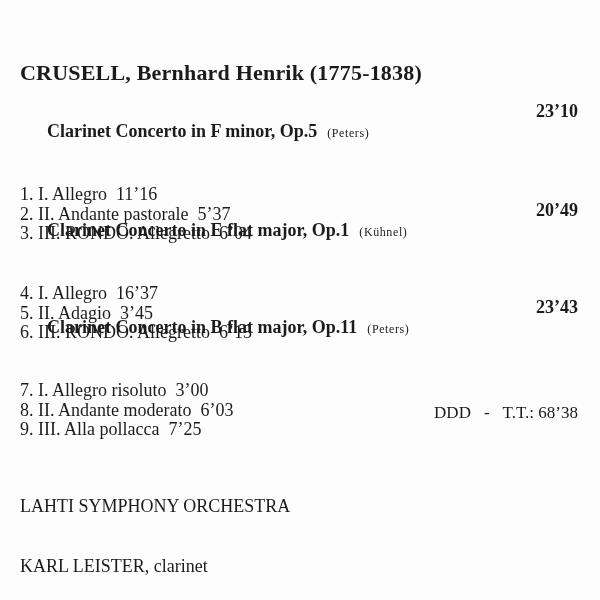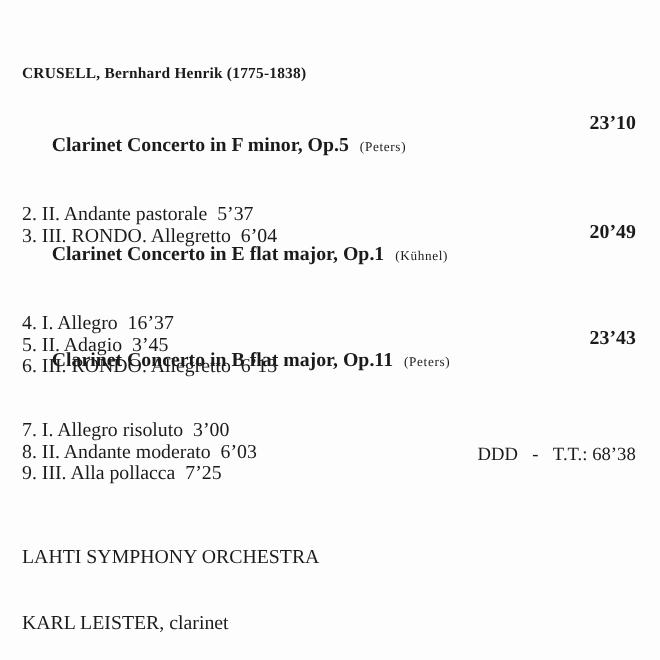--- a/index.html
+++ b/index.html
@@ -12,21 +12,21 @@
     height: 600px;
     background: #fdfdfd;
     color: #1b1b1b;
     font-family: "Liberation Serif", "DejaVu Serif", serif;
     overflow: hidden;
   }
   .composer {
     position: absolute;
     top: 60px;
     left: 20px;
-    font-size: 14px;
+    font-size: 22px;
     font-weight: bold;
     letter-spacing: 0.2px;
     white-space: pre;
   }
   .work {
     position: absolute;
     left: 20px;
     right: 22px;
   }
   .work-1 { top: 101px; }
@@ -84,20 +84,21 @@
 
 <div class="cover">
 
   <div class="composer">CRUSELL, Bernhard Henrik (1775-1838)</div>
 
   <div class="work work-1">
     <div class="work-heading">
       <span>Clarinet Concerto in F minor, Op.5</span><span class="publisher">(Peters)</span>
       <span class="duration">23’10</span>
     </div>
+    <div class="track"><span>1. I. Allegro</span><span class="time">11’16</span></div>
     <div class="track"><span>2. II. Andante pastorale</span><span class="time">5’37</span></div>
     <div class="track"><span>3. III. RONDO. Allegretto</span><span class="time">6’04</span></div>
   </div>
 
   <div class="work work-2">
     <div class="work-heading">
       <span>Clarinet Concerto in E flat major, Op.1</span><span class="publisher">(Kühnel)</span>
       <span class="duration">20’49</span>
     </div>
     <div class="track"><span>4. I. Allegro</span><span class="time">16’37</span></div>

